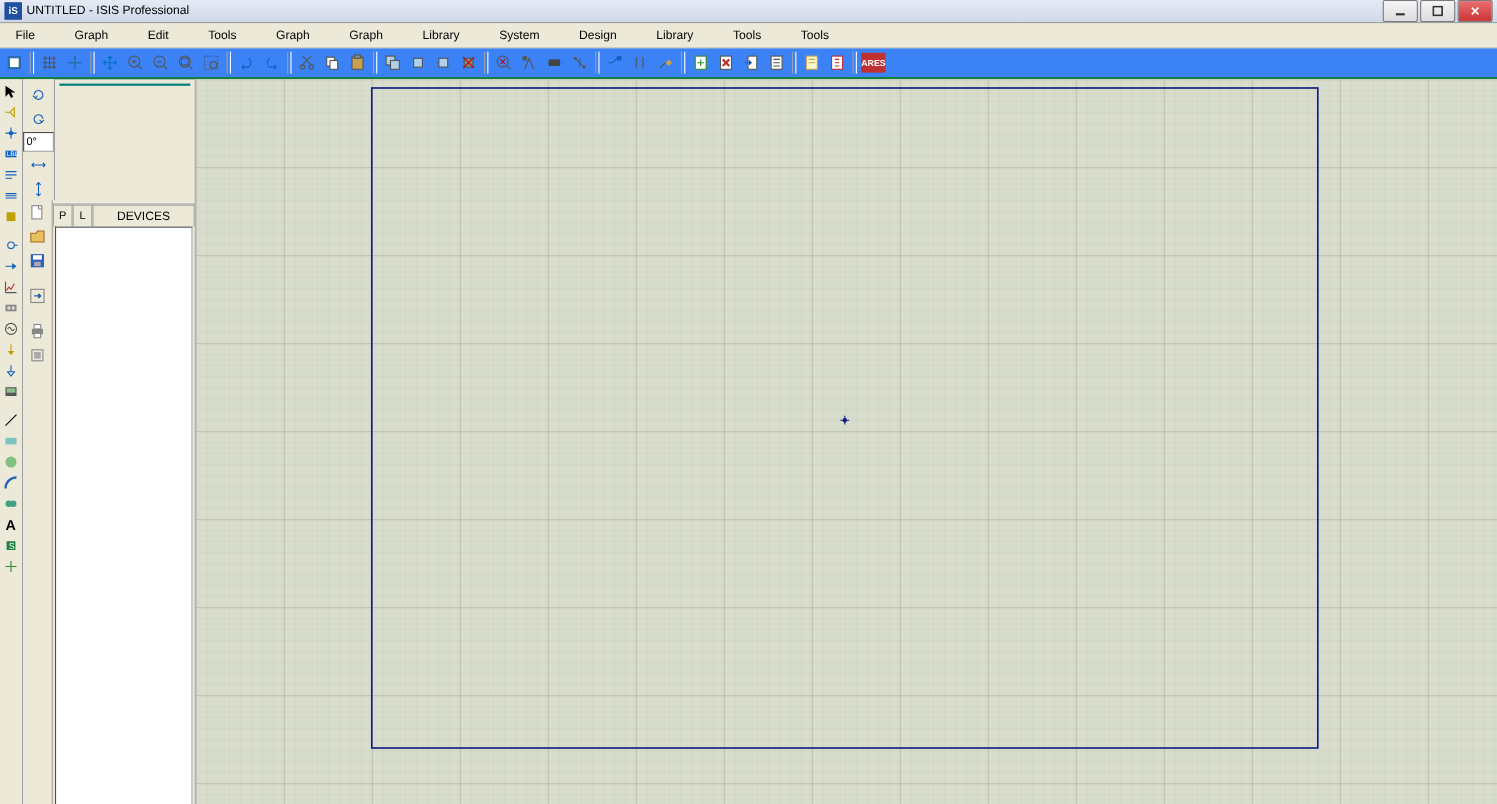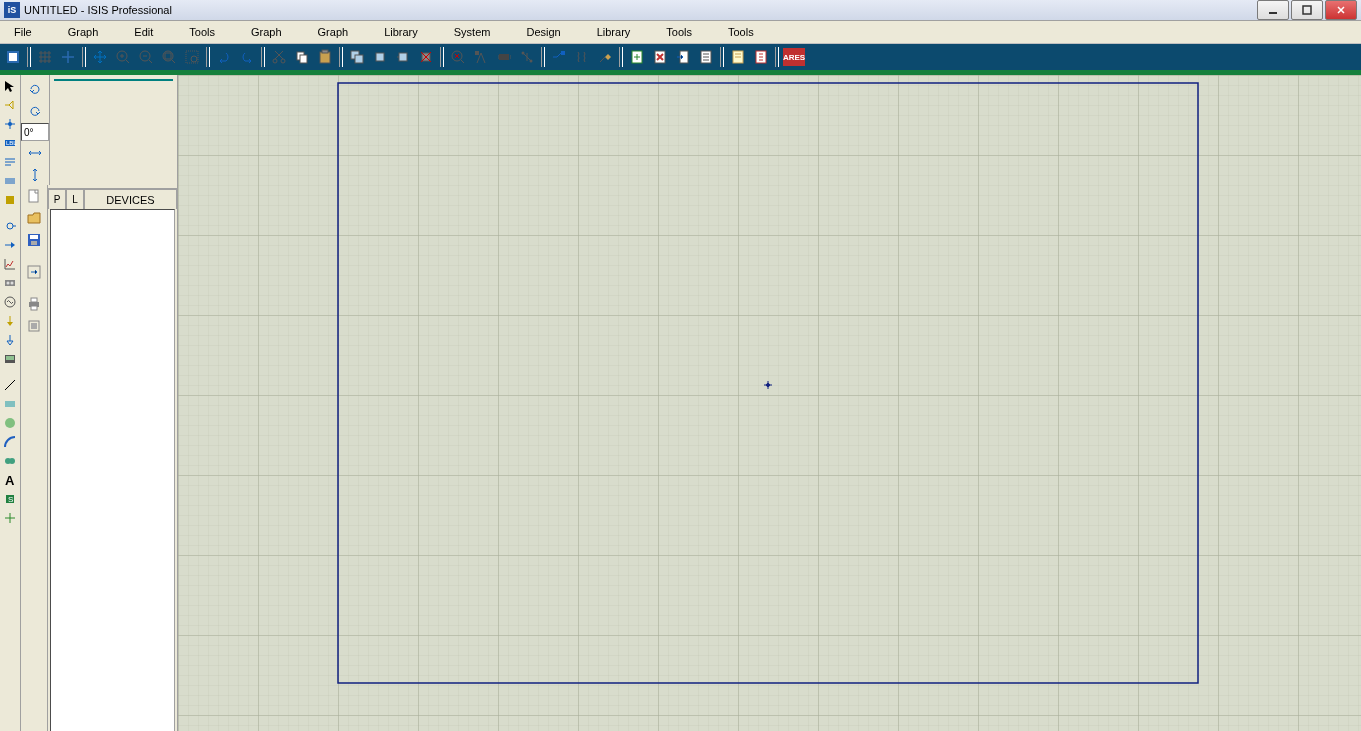--- a/index.html
+++ b/index.html
@@ -4,21 +4,21 @@
 <style>
 html,body{margin:0;padding:0;width:1361px;height:731px;overflow:hidden;font-family:Tahoma,Segoe UI,sans-serif;font-size:11px;background:#ece9d8;color:#000}
 .titlebar{height:20px;background:linear-gradient(#e5eaf5,#d0d8e8);border-bottom:1px solid #a0a0a0;display:flex;align-items:center;padding:0 4px;position:relative}
 .titlebar .appicon{width:16px;height:16px;background:#2050a0;color:#fff;font-size:9px;font-weight:bold;display:flex;align-items:center;justify-content:center;margin-right:4px}
 .titlebar .title{flex:1}
 .winbtns{display:flex;gap:2px}
 .winbtn{width:30px;height:18px;border:1px solid #7a7a7a;background:linear-gradient(#f5f5f5,#ddd);display:flex;align-items:center;justify-content:center;border-radius:2px}
 .winbtn.close{background:linear-gradient(#e87070,#cc3333);color:#fff}
 .menubar{height:22px;background:#ece9d8;border-bottom:1px solid #c0c0c0;display:flex;align-items:center;padding:0 6px;gap:20px}
 .menuitem{padding:2px 8px;cursor:pointer}
-.toolbar{height:26px;background:#0c4a6e;border-bottom:5px solid #15803d;display:flex;align-items:center;padding:0 2px;gap:1px}
+.toolbar{height:26px;background:#3b82f6;border-bottom:2px solid #15803d;display:flex;align-items:center;padding:0 2px;gap:1px}
 .tbtn{width:22px;height:22px;display:flex;align-items:center;justify-content:center;cursor:pointer}
 .sep{width:2px;height:20px;border-left:1px solid #a0a0a0;border-right:1px solid #fff;margin:0 2px}
 .body{display:flex;height:660px}
 .leftcol{width:20px;background:#ece9d8;border-right:1px solid #a0a0a0;display:flex;flex-direction:column;align-items:center;padding-top:2px;gap:1px}
 .ltbn{width:18px;height:18px;display:flex;align-items:center;justify-content:center;cursor:pointer}
 .navbtns{width:28px;background:#ece9d8;border-right:1px solid #a0a0a0;display:flex;flex-direction:column;align-items:center;padding-top:4px;gap:2px}
 .navb{width:22px;height:20px;display:flex;align-items:center;justify-content:center;cursor:pointer}
 .anglebox{width:24px;height:16px;border:1px inset #a0a0a0;background:#fff;font-size:10px;padding-left:2px;display:flex;align-items:center}
 .overview{flex:1;margin:4px;border:1px solid #008080;background:#d8dccc;position:relative}
 .pltabs{height:20px;display:flex;align-items:stretch;border-top:1px solid #a0a0a0;margin-top:3px}

